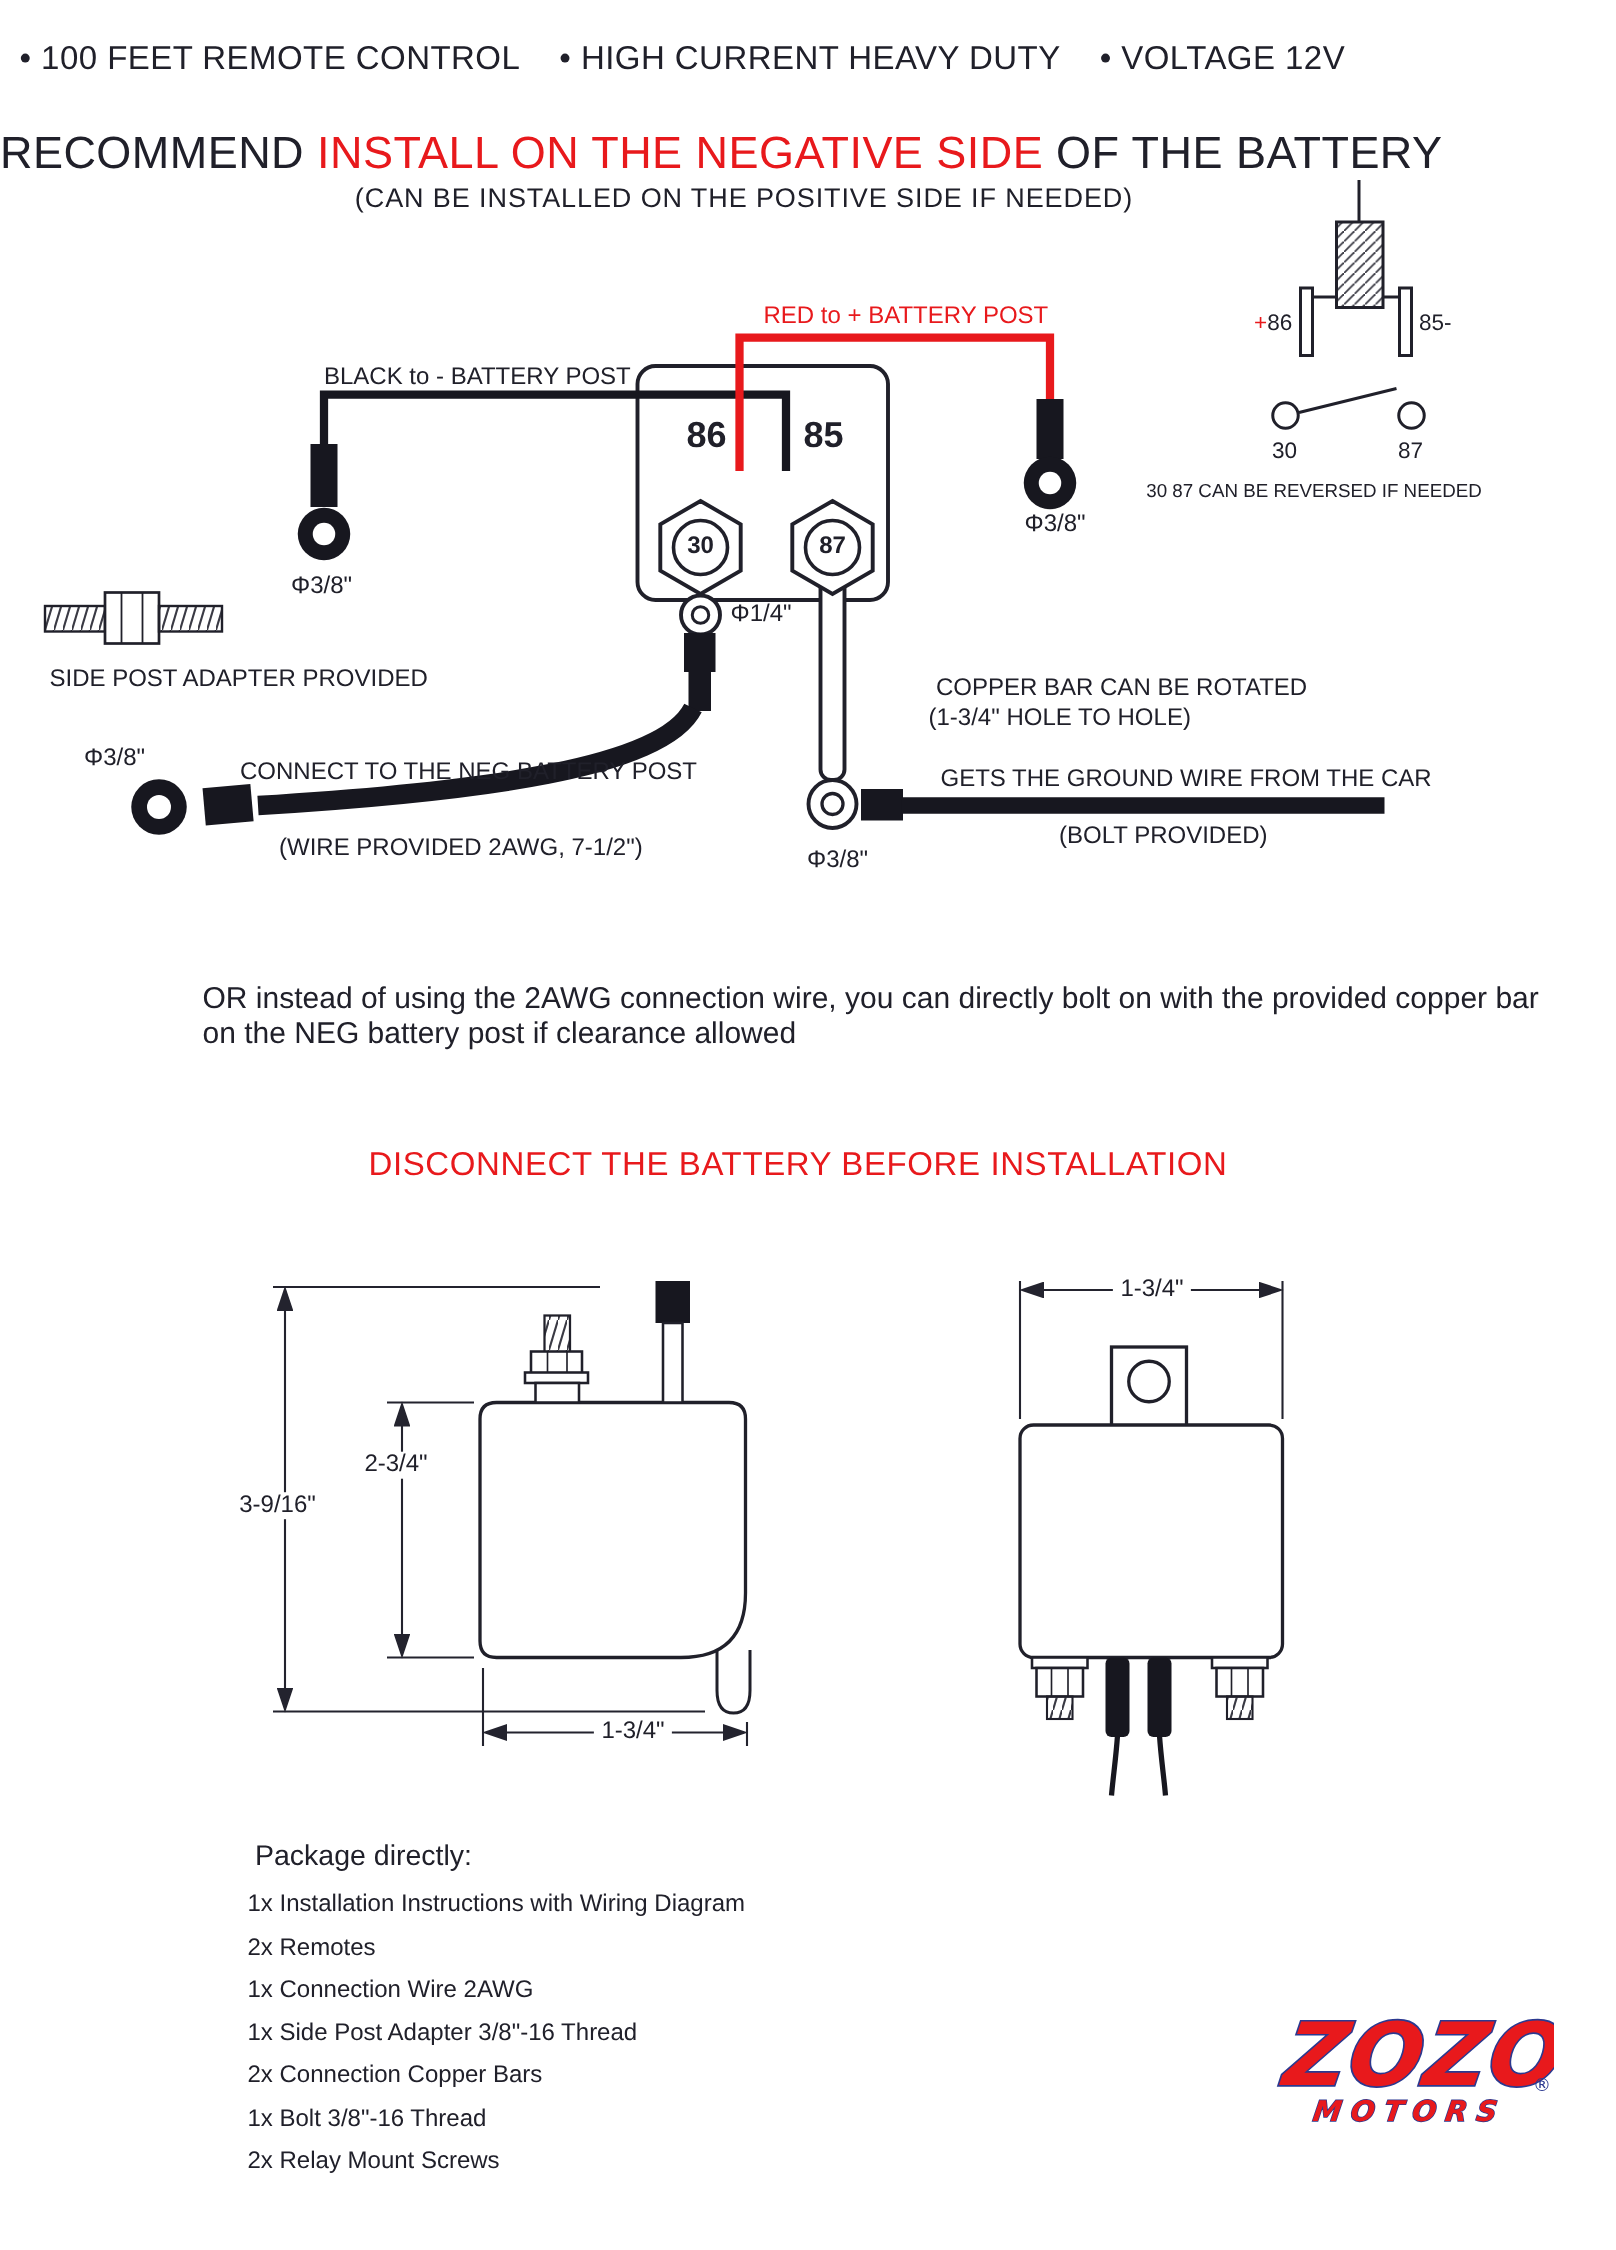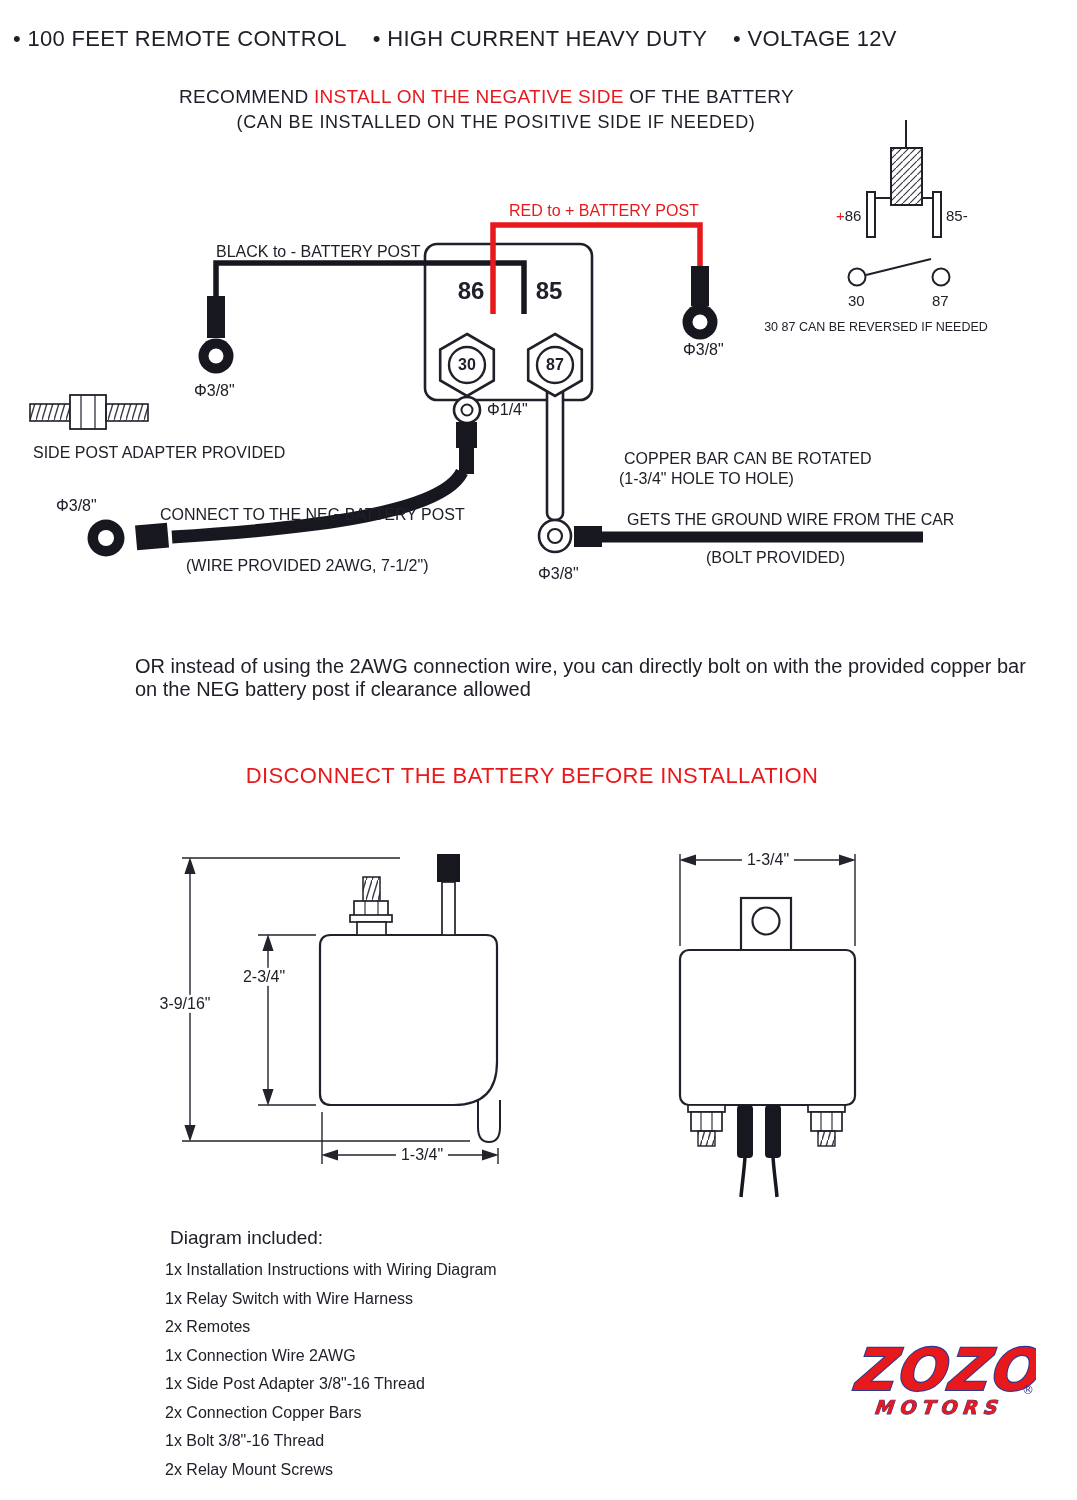--- a/index.html
+++ b/index.html
@@ -8,21 +8,21 @@
   .page{position:absolute;left:0;top:0;width:1077px;height:1500px;background:#fff;overflow:hidden;}
   .abs{position:absolute;}
   svg.abs{position:absolute;z-index:1;}
   .lbl{position:absolute;font-size:16px;line-height:1.15;white-space:nowrap;color:#20202a;z-index:2;}
   .red{color:#e8191c;}
   .mid{transform:translate(-50%,-50%);}
   .ctrx{transform:translateX(-50%);}
   .row-center{position:absolute;left:0;width:893px;text-align:center;white-space:nowrap;z-index:2;}
   .features{font-size:22px;letter-spacing:0.3px;}
   .features span{margin:0 13px;}
-  .recommend{font-size:19px;letter-spacing:0.3px;padding-left:40px;}
+  .recommend{font-size:30px;letter-spacing:0.3px;}
   .subnote{font-size:18px;letter-spacing:0.6px;}
   .term{font-size:24px;font-weight:bold;}
   .post{font-size:16px;font-weight:bold;}
   .sch{font-size:15px;font-weight:normal;}
   .schnote{font-size:12.5px;}
   .dimlbl{background:#fff;padding:0 5px;z-index:3;font-size:16px;}
   .pkg-item{font-size:16px;line-height:28.5px;white-space:nowrap;}
   .warning{font-size:22px;letter-spacing:0.4px;}
   .notepara{line-height:23px;font-size:20px;white-space:nowrap;}
   .pkg-title{font-size:19px;}
@@ -153,21 +153,21 @@
   </svg>
 
   <div class="row-center features" style="top:26px">
     <span>• 100 FEET REMOTE CONTROL</span><span>• HIGH CURRENT HEAVY DUTY</span><span>• VOLTAGE 12V</span>
   </div>
 
   <div class="row-center recommend" style="top:86px">
     <span>RECOMMEND </span><span class="red">INSTALL ON THE NEGATIVE SIDE</span><span> OF THE BATTERY</span>
   </div>
 
-  <div class="row-center subnote" style="top:112px;width:992px">(CAN BE INSTALLED ON THE POSITIVE SIDE IF NEEDED)</div>
+  <div class="row-center subnote" style="top:122px;width:992px">(CAN BE INSTALLED ON THE POSITIVE SIDE IF NEEDED)</div>
 
   <div class="lbl red" style="left:509px;top:202px">RED to + BATTERY POST</div>
   <div class="lbl" style="left:216px;top:243px">BLACK to - BATTERY POST</div>
   <div class="lbl term mid" style="left:471px;top:291px">86</div>
   <div class="lbl term mid" style="left:549px;top:291px">85</div>
   <div class="lbl post mid" style="left:467px;top:365px">30</div>
   <div class="lbl post mid" style="left:555px;top:365px">87</div>
   <div class="lbl" style="left:683px;top:341px">Φ3/8"</div>
   <div class="lbl" style="left:194px;top:382px">Φ3/8"</div>
   <div class="lbl" style="left:487px;top:401px">Φ1/4"</div>
@@ -192,24 +192,23 @@
     <div>on the NEG battery post if clearance allowed</div>
   </div>
 
   <div class="row-center warning red" style="top:763px;width:1064px">DISCONNECT THE BATTERY BEFORE INSTALLATION</div>
 
   <div class="lbl dimlbl mid" style="left:264px;top:977px">2-3/4"</div>
   <div class="lbl dimlbl mid" style="left:185px;top:1004px">3-9/16"</div>
   <div class="lbl dimlbl mid" style="left:422px;top:1155px">1-3/4"</div>
   <div class="lbl dimlbl mid" style="left:768px;top:860px">1-3/4"</div>
 
-  <div class="lbl pkg-title" style="left:170px;top:1227px">Diagram included:</div>
+  <div class="lbl pkg-title" style="left:170px;top:1227px">Package directly:</div>
   <div class="abs" style="left:165px;top:1256px;z-index:2">
     <div class="pkg-item">1x Installation Instructions with Wiring Diagram</div>
-    <div class="pkg-item">1x Relay Switch with Wire Harness</div>
     <div class="pkg-item">2x Remotes</div>
     <div class="pkg-item">1x Connection Wire 2AWG</div>
     <div class="pkg-item">1x Side Post Adapter 3/8"-16 Thread</div>
     <div class="pkg-item">2x Connection Copper Bars</div>
     <div class="pkg-item">1x Bolt 3/8"-16 Thread</div>
     <div class="pkg-item">2x Relay Mount Screws</div>
   </div>
 
   <svg class="abs" style="left:836px;top:1334px;z-index:2" width="200" height="92" viewBox="0 0 200 92">
     <g transform="skewX(-8)">

